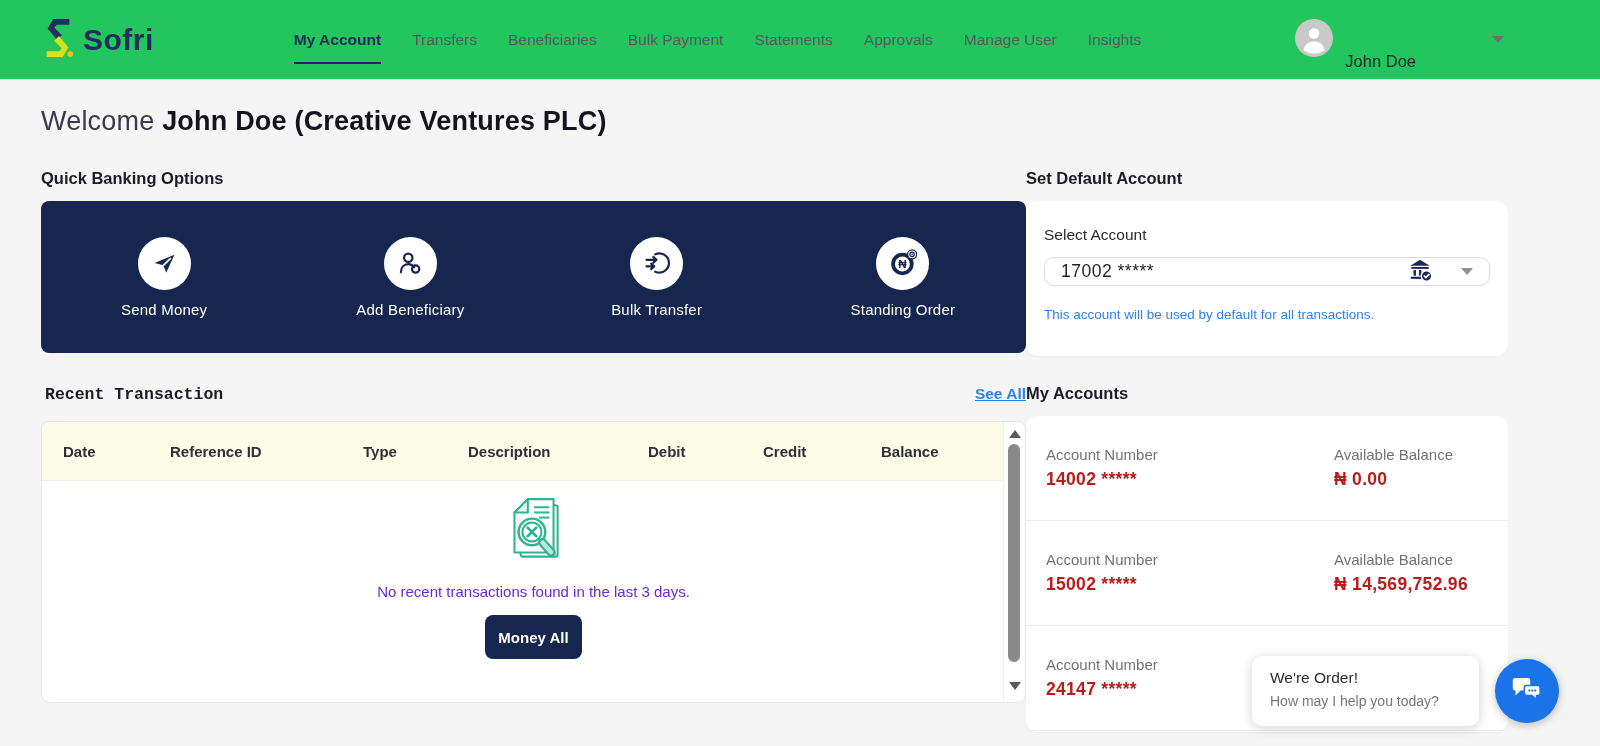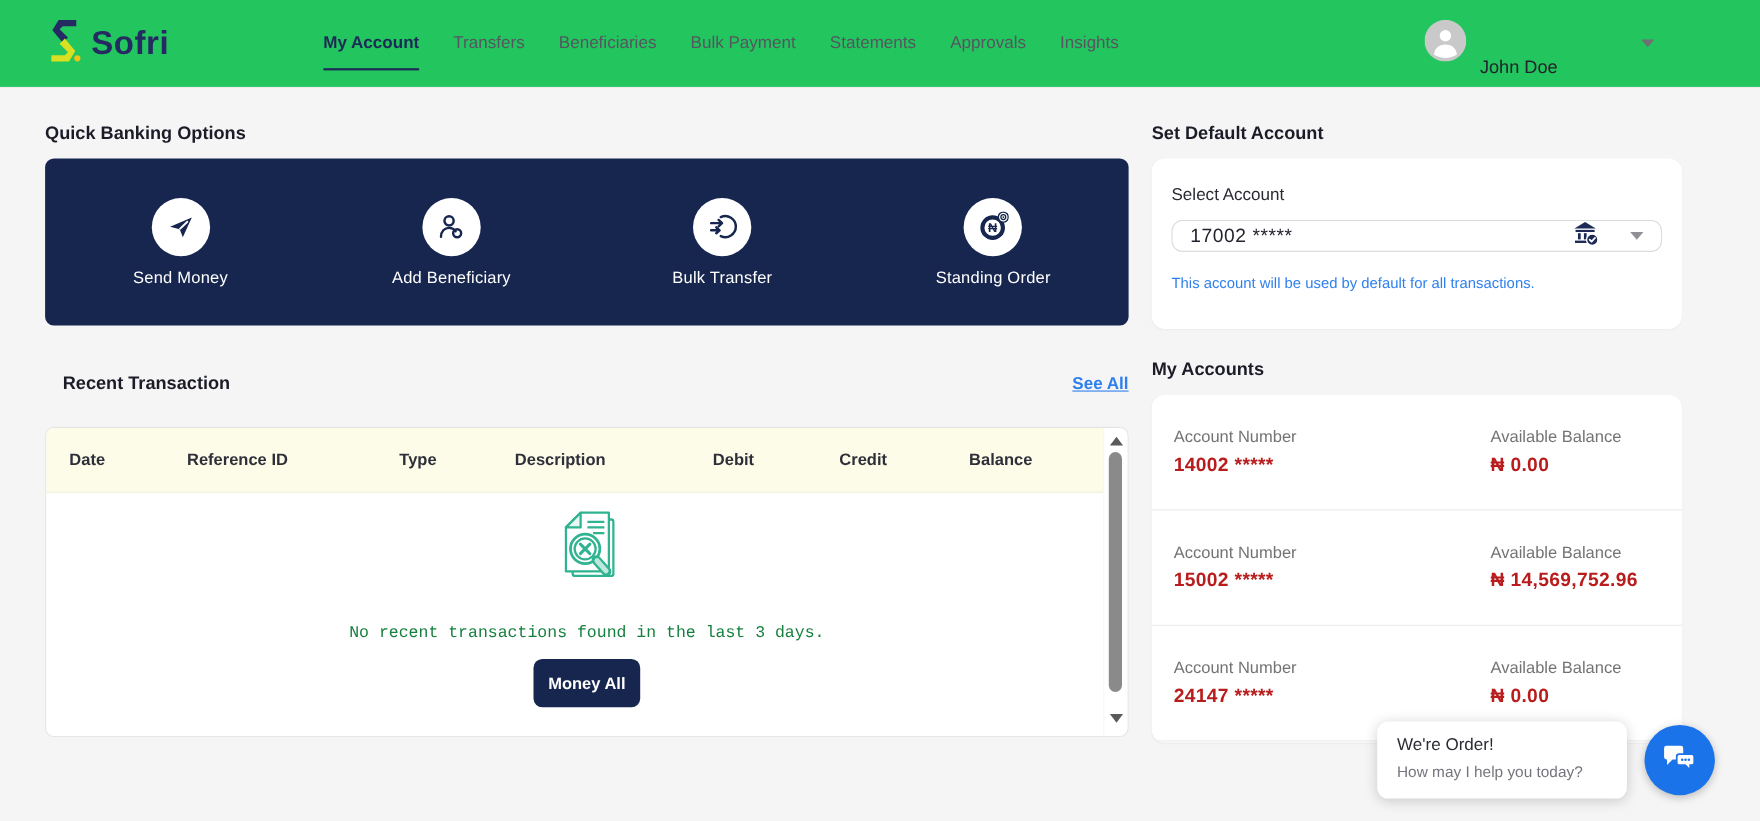--- a/index.html
+++ b/index.html
@@ -20,21 +20,21 @@
               height:2px; background:#1d2a56; }
   .userbox { margin-left:auto; display:flex; align-items:center; gap:12px; cursor:pointer; }
   .username { font-size:16.5px; color:#23232b;margin-top:44px; }
   .caret { width:0; height:0; border-left:6px solid transparent; border-right:6px solid transparent;
            border-top:7px solid #6f6f76; margin-left:64px; }
 
   
   .main { padding:0 71px 0 41px; }
   .welcome { margin-top:26px; font-size:27px; color:#3a3a4a; font-weight:400; letter-spacing:.2px; }
   .welcome b { color:#14141c; font-weight:800; }
-  .columns { display:flex; gap:21px; margin-top:4px; }
+  .columns { display:flex; margin-top:4px; }
   .col-left { width:985px; flex:0 0 985px; }
   .col-right { width:482px; flex:0 0 482px; }
   .sec-title { font-size:16.5px; font-weight:700; color:#1c1c28; margin:28px 0 13px; }
 
   
   .qbo-panel { height:152px; background:#17264f; border-radius:8px; display:flex;
                justify-content:space-around; align-items:center; }
   .qbo-action { display:flex; flex-direction:column; align-items:center; cursor:pointer; width:180px; }
   .qbo-circle { width:53px; height:53px; border-radius:50%; background:#fff;
                 display:flex; align-items:center; justify-content:center; }
@@ -47,30 +47,30 @@
   .select-box { margin-top:13px; height:29px; border:1px solid #dcdce0; border-radius:10px;
                 display:flex; align-items:center; padding:0 16px; background:#fff; cursor:pointer; }
   .select-value { font-size:17.5px; color:#23232e; letter-spacing:.5px; }
   .select-icons { margin-left:auto; display:flex; align-items:center; gap:28px; }
   .select-caret { width:0; height:0; border-left:6px solid transparent; border-right:6px solid transparent;
                   border-top:7px solid #8f8f96; }
   .sda-note { margin-top:21px; font-size:13.5px; color:#2f80ed; }
 
   
   .rt-header { display:flex; align-items:baseline; justify-content:space-between; margin:28px 0 13px; }
-  .rt-header .sec-title { margin:16px; }
+  .rt-header .sec-title { margin:4px;font-family:Liberation Mono, monospace; }
   .see-all { font-size:15.5px; color:#2f80ed; text-decoration:underline; font-weight:600; cursor:pointer; }
   .table-card { position:relative; background:#fff; border:1px solid #e5e5e5; border-radius:8px;
                 height:282px; overflow:hidden; }
   .thead { display:grid; grid-template-columns:107px 193px 105px 180px 115px 118px 1fr;
            background:#fcfce8; height:59px; align-items:center; padding-left:21px;
            width:calc(100% - 22px); border-bottom:1px solid #efefe2; }
   .th { font-size:15px; font-weight:700; color:#2f2f3a; }
   .empty-zone { display:flex; flex-direction:column; align-items:center; padding-top:14px; }
-  .empty-msg { margin-top:24px; font-size:15px; color:#15803d;font-family:Liberation Mono, monospace; }
+  .empty-msg { margin-top:8px; font-size:15px; color:#6d28d9; }
   .view-all-btn { margin-top:15px; background:#17264f; color:#fff; border:none; border-radius:8px;
                   width:97px; height:44px; font-size:15px; font-weight:700; cursor:pointer;
                   font-family:"Liberation Sans", sans-serif; }
   
   .scroll-track { position:absolute; top:0; right:0; bottom:0; width:22px; background:#fff;
                   border-left:1px solid #f0f0f0; border-radius:0 8px 8px 0; }
   .scroll-up, .scroll-down { position:absolute; left:5px; width:0; height:0; cursor:pointer;
                   border-left:6px solid transparent; border-right:6px solid transparent; }
   .scroll-up { top:8px; border-bottom:8px solid #5a5a5a; }
   .scroll-down { bottom:12px; border-top:8px solid #5a5a5a; }
@@ -113,36 +113,41 @@
       </span>
       <span class="logo-text">Sofri</span>
     </div>
     <nav class="nav">
       <div class="nav-item active">My Account</div>
       <div class="nav-item">Transfers</div>
       <div class="nav-item">Beneficiaries</div>
       <div class="nav-item">Bulk Payment</div>
       <div class="nav-item">Statements</div>
       <div class="nav-item">Approvals</div>
+      <div class="nav-item">Manage User</div>
       <div class="nav-item">Insights</div>
     </nav>
     <div class="userbox">
       <span>
         <svg width="38" height="38" viewBox="0 0 38 38">
           <circle cx="19" cy="19" r="19" fill="#c9c9c9"></circle>
           <circle cx="19" cy="14.5" r="5.2" fill="#fff"></circle>
           <path d="M8.5 31.5 c1-6.5 5.5-9 10.5-9 s9.5 2.5 10.5 9 a19 19 0 0 1 -21 0 z" fill="#fff"></path>
         </svg>
       </span>
       <span class="username">John Doe</span>
       <span class="caret"></span>
     </div>
   </header>
 
   <main class="main">
+    <h1 class="welcome">
+      <span>Welcome</span>
+      <b>John Doe (Creative Ventures PLC)</b>
+    </h1>
 
     <div class="columns">
 
       <div class="col-left">
         <h2 class="sec-title">Quick Banking Options</h2>
 
         <div class="qbo-panel">
           <div class="qbo-action">
             <span class="qbo-circle">
               <svg width="27" height="27" viewBox="0 0 24 24">

